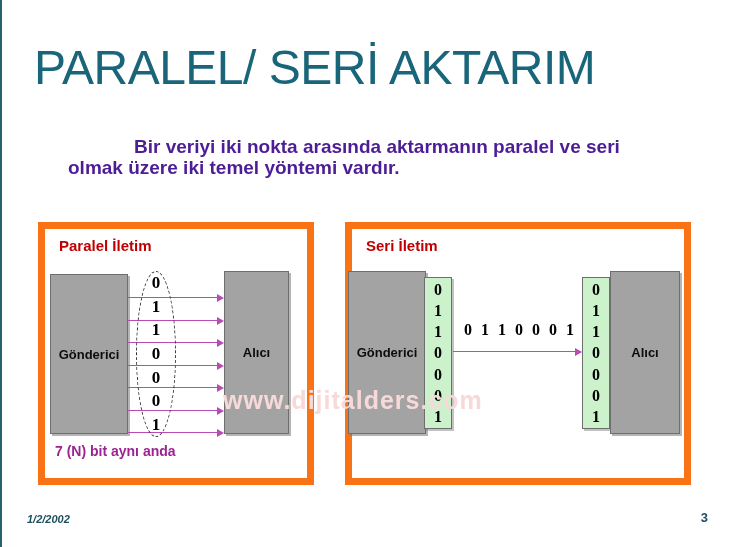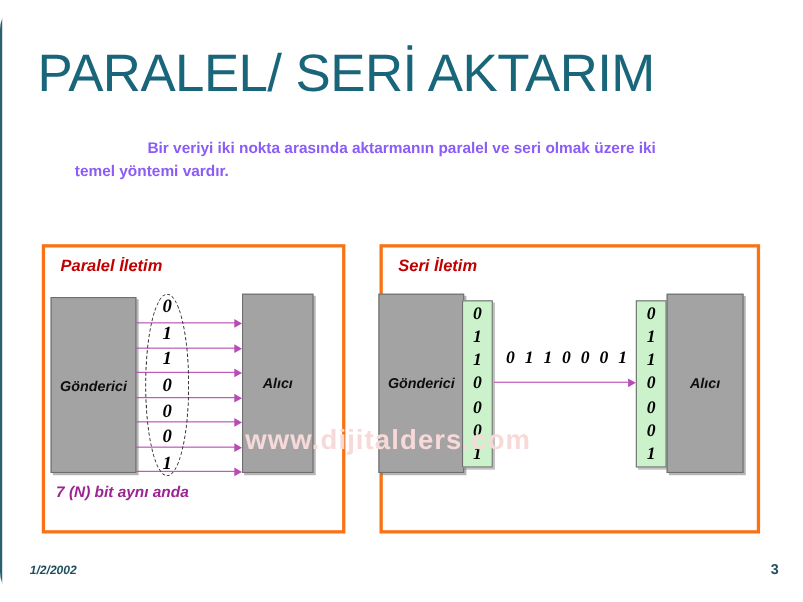--- a/index.html
+++ b/index.html
@@ -9,21 +9,20 @@
   }
   body {
     font-family: "Liberation Sans", sans-serif;
   }
   #slide {
     position: relative;
     width: 730px;
     height: 547px;
     background: #ffffff;
     overflow: hidden;
-    border-radius: 27px;
   }
   
   .left-edge {
     position: absolute;
     left: 0;
     top: 0;
     width: 2px;
     height: 547px;
     background: #2c5f6e;
   }
@@ -39,37 +38,36 @@
     color: #19657a;
     letter-spacing: -0.5px;
     white-space: nowrap;
     font-family: "Liberation Sans", sans-serif;
   }
 
   
   .body-text {
     position: absolute;
     left: 68px;
-    top: 124px;
+    top: 136px;
     width: 560px;
-    font-size: 14px;
+    font-size: 19px;
     line-height: 21px;
     font-weight: bold;
-    color: #8b5cf6;
+    color: #4c1d95;
     font-family: "Liberation Sans", sans-serif;
   }
   .body-text .indent { display: inline-block; width: 66px; }
 
   
   .panel {
     position: absolute;
-    border: 3px solid #f97316;
+    border: 7px solid #f97316;
     background: #ffffff;
     box-sizing: border-box;
-    font-style: italic;
   }
   #panel-parallel { left: 38px;  top: 222px; width: 276px; height: 263px; }
   #panel-serial   { left: 345px; top: 222px; width: 346px; height: 263px; }
 
   .panel-title {
     position: absolute;
     left: 14px;
     top: 8px;
     font-size: 15px;
     font-weight: bold;

